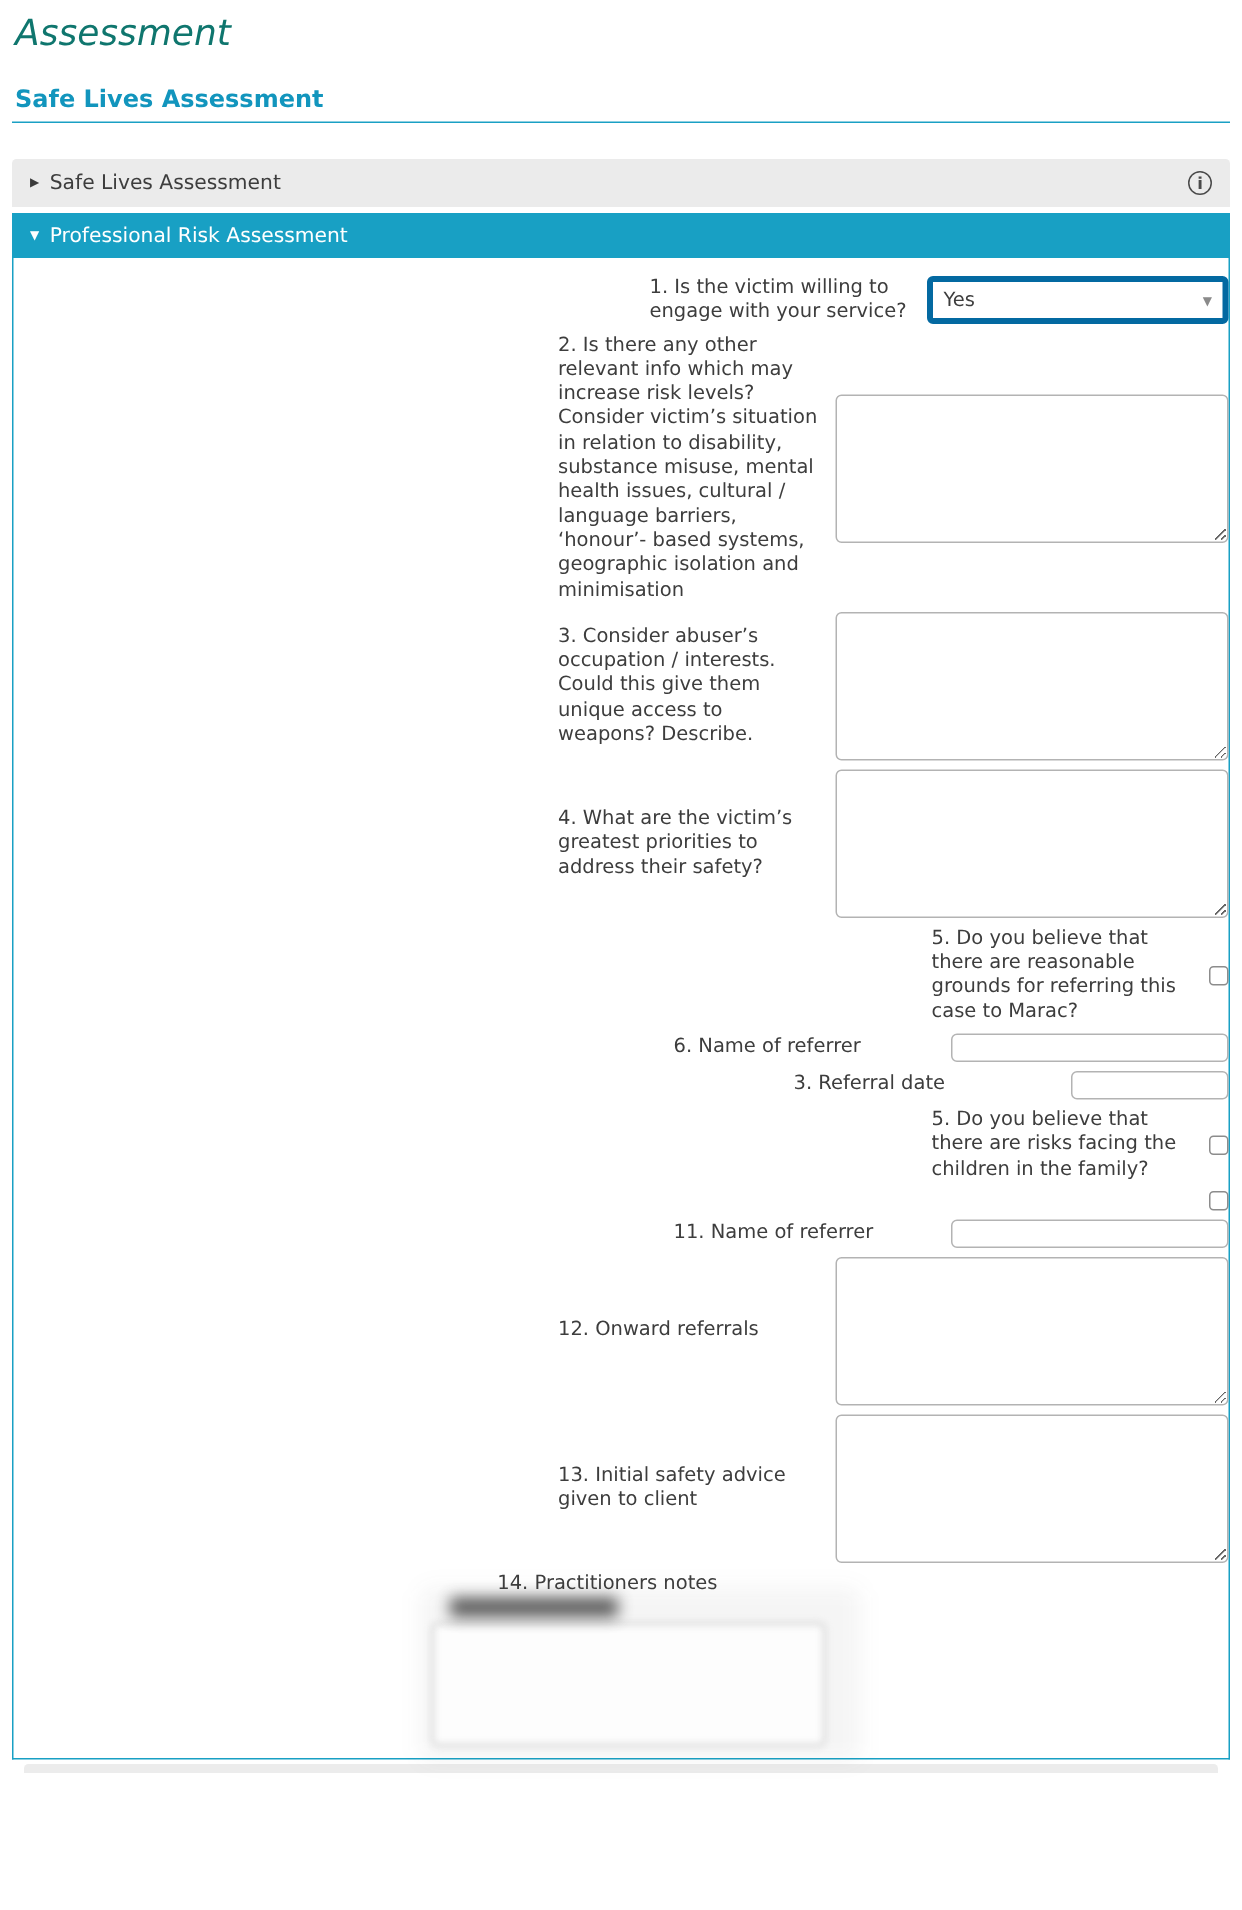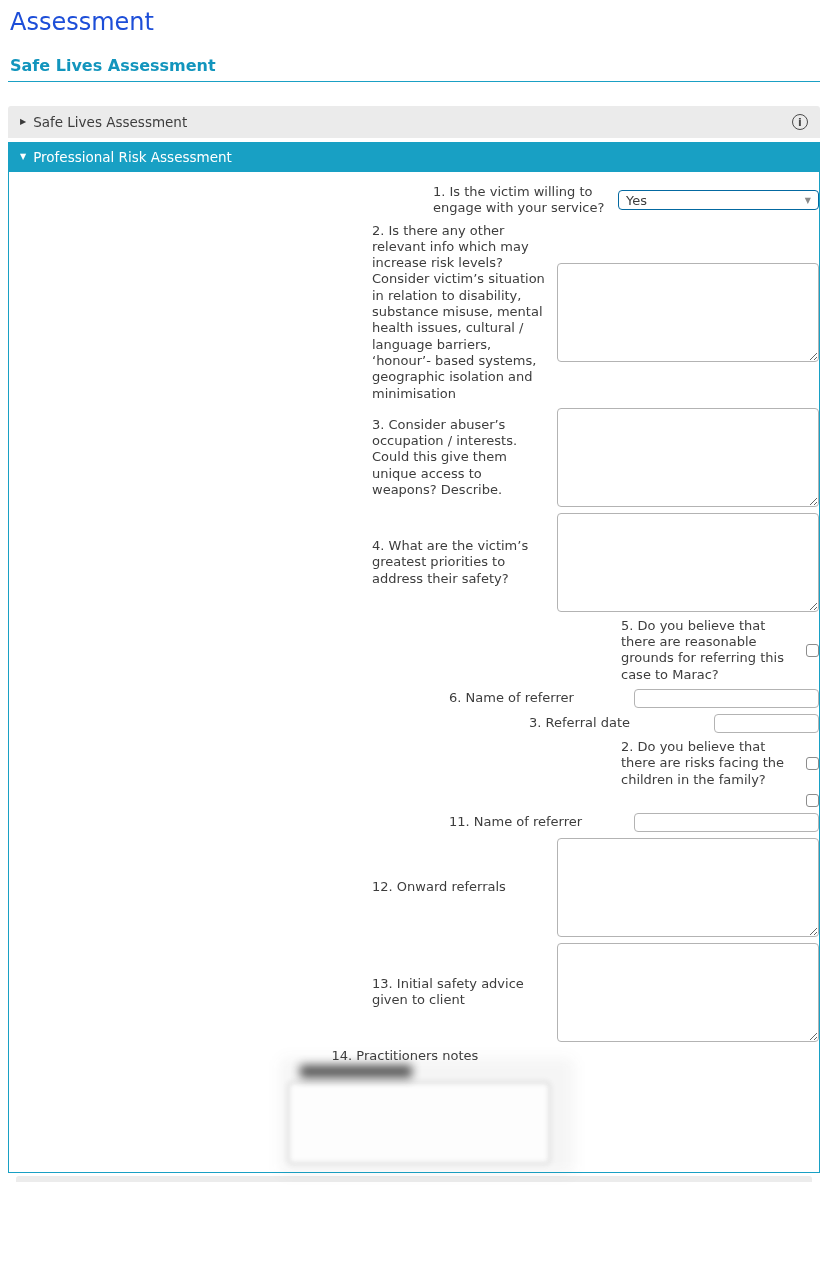--- a/index.html
+++ b/index.html
@@ -3,22 +3,22 @@
 <meta charset="utf-8">
 <style>
   * { margin:0; padding:0; box-sizing:border-box; }
   html,body { background:#ffffff; }
   body {
     width:828px; height:1273px; overflow:hidden;
     font-family:"DejaVu Sans","Liberation Sans",sans-serif;
     color:#3d3d3d;
   }
   .page-title {
-    color:#1d4ed8; font-size:24px; font-weight:400;
-    margin:8px 0 0 10px; line-height:28px;
+    color:#0f766e; font-size:24px; font-weight:400;
+    margin:8px 0 0 10px; line-height:28px;font-style:italic;
   }
   .sub-title {
     color:#1295bd; font-size:16px; font-weight:700;
     margin:20px 0 0 10px; line-height:19px;
   }
   .rule { border:none; border-top:1px solid #1aa0c4; margin:6px 8px 0 8px; }
   .content { margin:0 8px; }
 
   .acc-header {
     display:flex; align-items:center;
@@ -52,22 +52,22 @@
     padding-left:20px; margin-bottom:6px;justify-content:flex-end;
   }
   .row:last-child { margin-bottom:0;flex-direction:column; }
   .q-label {
     width:185px; min-width:185px; padding-right:8px;
     font-size:13px; line-height:16.3px; color:#3d3d3d;
   }
   .ctrl { display:flex; align-items:center; }
 
   .dropdown {
-    width:201px; height:20px; background:#fff;
-    border:1px solid #0369a1; border-radius:4px;
+    width:201px; height:32px; background:#fff;
+    border:4px solid #0369a1; border-radius:4px;
     display:flex; align-items:center; padding:0 7px;
     font-size:13px; color:#3d3d3d; cursor:pointer;
   }
   .dropdown-arrow { margin-left:auto; color:#8a8a8a; font-size:8px; }
 
   textarea.big {
     width:262px; height:99px; resize:both;
     border:1px solid #b3b3b3; border-radius:4px;
     font-family:"DejaVu Sans","Liberation Sans",sans-serif; font-size:13px;
     padding:3px 5px; color:#3d3d3d; outline:none;
@@ -174,21 +174,21 @@
     </div>
 
     <div class="row">
       <div class="q-label">3. Referral date</div>
       <div class="ctrl">
         <input type="text" class="text small" value="" style="">
       </div>
     </div>
 
     <div class="row">
-      <div class="q-label">2. Do you believe that there are risks facing the children in the family?</div>
+      <div class="q-label">5. Do you believe that there are risks facing the children in the family?</div>
       <div class="ctrl">
         <input type="checkbox" class="cb" style="">
       </div>
     </div>
 
     <div class="row">
       <div class="ctrl">
         <input type="checkbox" class="cb" style="">
       </div>
     </div>

